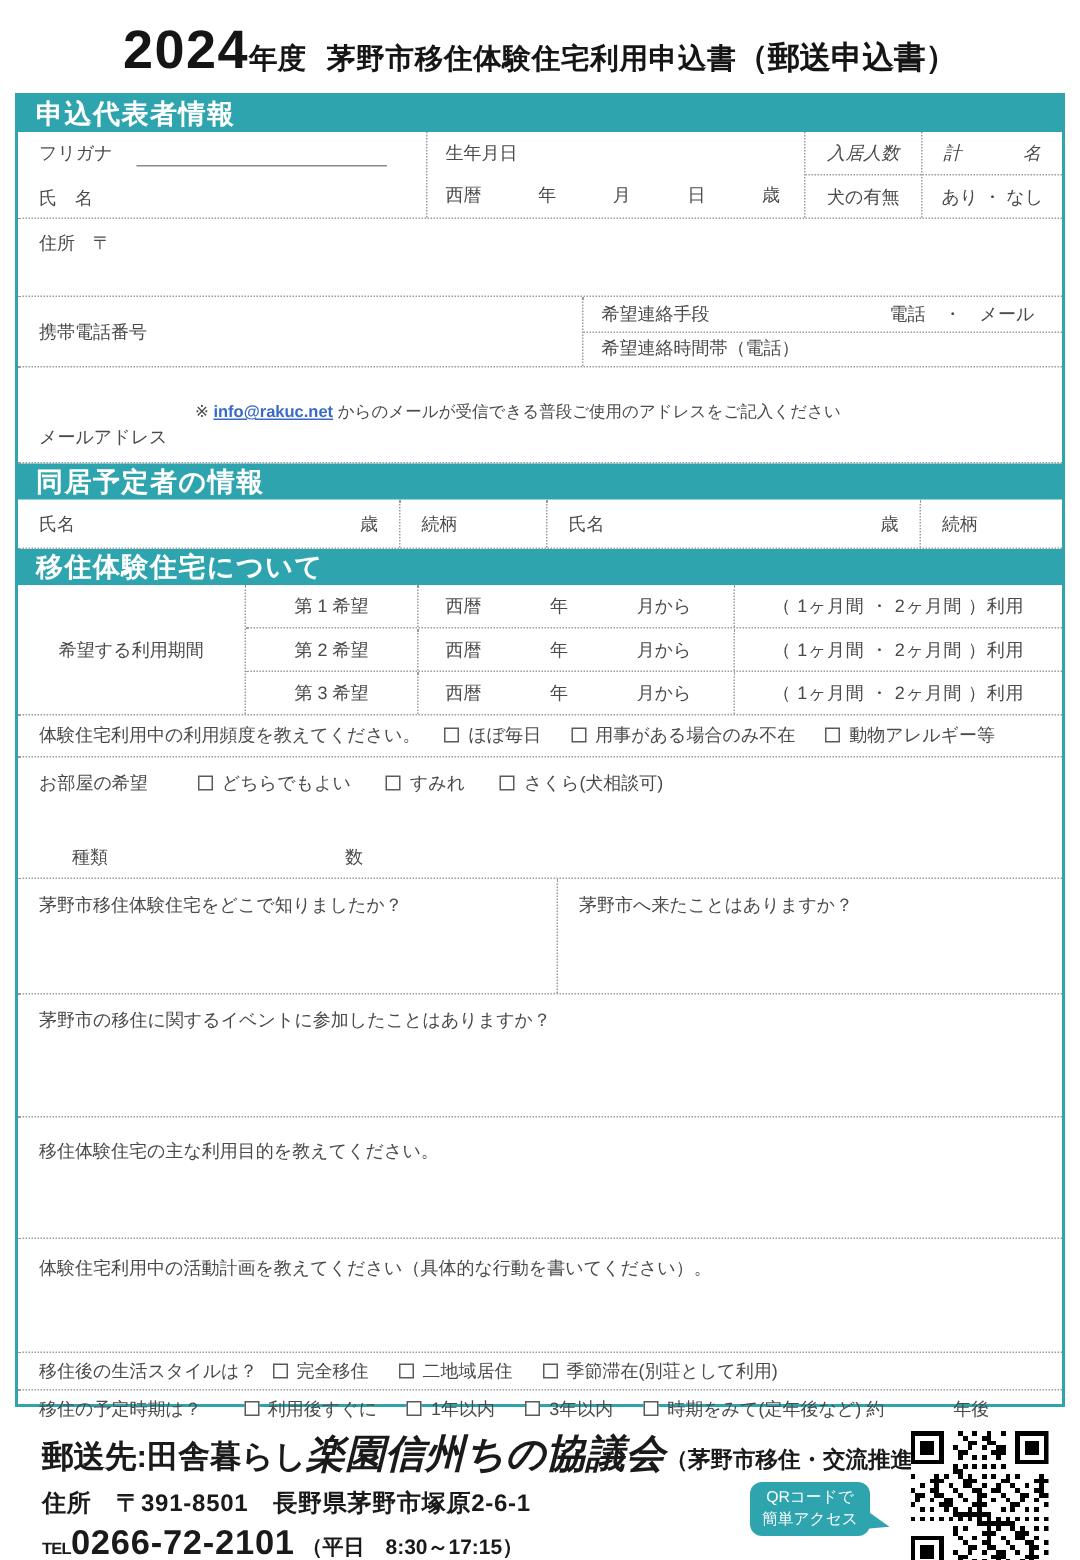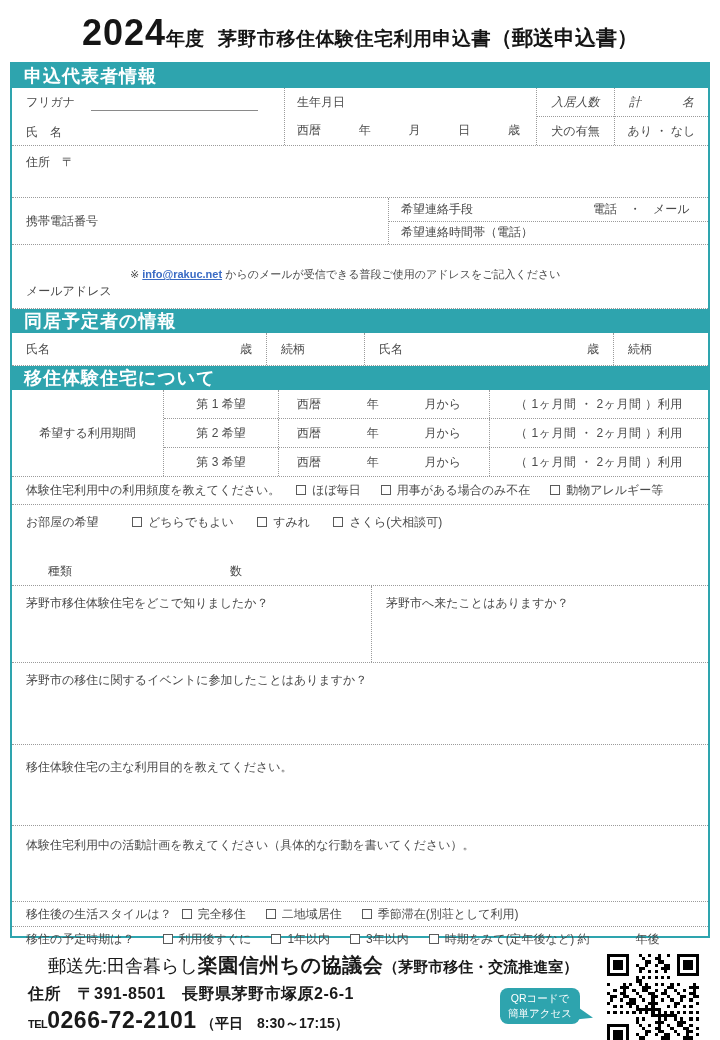--- a/index.html
+++ b/index.html
@@ -106,22 +106,22 @@
 
   
   .row-lifestyle{height:25px;display:flex;align-items:center;padding-left:14px;}
   .row-lifestyle .q{margin-right:10px;}
   .row-timing{height:25px;display:flex;align-items:center;padding-left:14px;border-bottom:none;}
   .row-timing .q{margin-right:28px;}
   .row-timing .suffix{margin-left:26px;}
 
   
   .footer{position:absolute;left:28px;top:952px;color:#1a1a1a;white-space:nowrap;}
-  .f-line1 .pre{font-size:18px;font-weight:normal;margin-left:20px;}
-  .f-line1 .org{font-size:20px;font-weight:bold;letter-spacing:.5px;}
+  .f-line1 .pre{font-size:21px;font-weight:bold;}
+  .f-line1 .org{font-size:26px;font-weight:bold;letter-spacing:.5px;font-style:italic;}
   .f-line1 .suf{font-size:15px;font-weight:bold;}
   .f-line2{font-size:16px;font-weight:bold;margin-top:5px;letter-spacing:.5px;}
   .f-line3{margin-top:2px;}
   .f-line3 .tel-label{font-size:11px;font-weight:bold;letter-spacing:-.5px;}
   .f-line3 .tel-num{font-size:23px;font-weight:bold;letter-spacing:.5px;}
   .f-line3 .tel-hours{font-size:14px;font-weight:bold;}
 
   .qr-bubble{
     position:absolute;left:500px;top:988px;width:80px;height:36px;background:var(--teal);
     border-radius:8px;color:#fff;font-size:10.5px;text-align:center;line-height:1.45;

